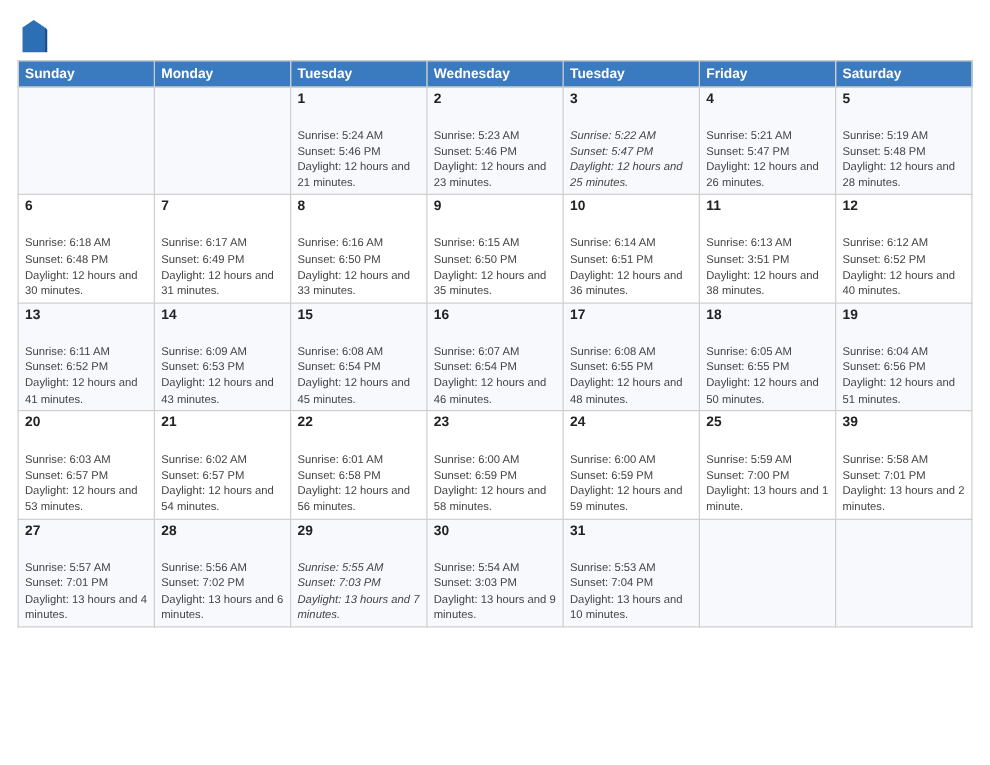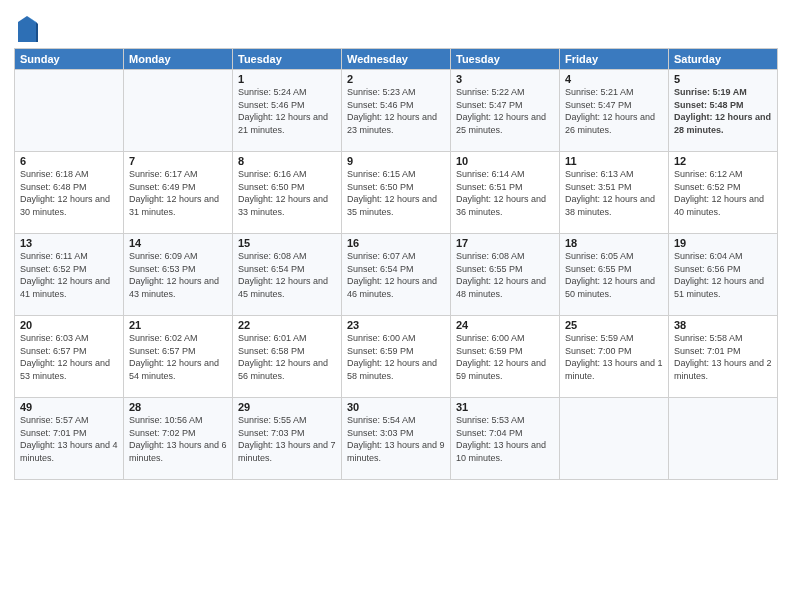--- a/index.html
+++ b/index.html
@@ -93,20 +93,21 @@
       font-size: 11px;
       font-weight: bold;
       color: #222;
       display: block;
       margin-bottom: 1px;
     }
     .day-info {
       font-size: 9px;
       color: #444;
       line-height: 1.4;
+      margin-top: 17px;
     }
     .empty-cell {
       background: #f7f9fc !important;
     }
   </style>
 </head>
 <body>
 
 <div class="page">
   <div class="header">
@@ -150,33 +151,33 @@
 Daylight: 12 hours and 21 minutes.</div>
           </td>
           <td>
             <span class="day-num">2</span>
             <div class="day-info" style="white-space: pre-line;">Sunrise: 5:23 AM
 Sunset: 5:46 PM
 Daylight: 12 hours and 23 minutes.</div>
           </td>
           <td>
             <span class="day-num">3</span>
-            <div class="day-info" style="white-space: pre-line;">Sunrise: 5:22 AM
+            <div class="day-info" style="white-space: pre-line; font-style: italic;">Sunrise: 5:22 AM
 Sunset: 5:47 PM
 Daylight: 12 hours and 25 minutes.</div>
           </td>
           <td>
             <span class="day-num">4</span>
             <div class="day-info" style="white-space: pre-line;">Sunrise: 5:21 AM
 Sunset: 5:47 PM
 Daylight: 12 hours and 26 minutes.</div>
           </td>
           <td>
             <span class="day-num">5</span>
-            <div class="day-info" style="white-space: pre-line; font-weight: bold;">Sunrise: 5:19 AM
+            <div class="day-info" style="white-space: pre-line;">Sunrise: 5:19 AM
 Sunset: 5:48 PM
 Daylight: 12 hours and 28 minutes.</div>
           </td>
         </tr>
         <tr>
           <td>
             <span class="day-num">6</span>
             <div class="day-info" style="white-space: pre-line;">Sunrise: 6:18 AM
 Sunset: 6:48 PM
 Daylight: 12 hours and 30 minutes.</div>
@@ -293,42 +294,42 @@
 Sunset: 6:59 PM
 Daylight: 12 hours and 59 minutes.</div>
           </td>
           <td>
             <span class="day-num">25</span>
             <div class="day-info" style="white-space: pre-line;">Sunrise: 5:59 AM
 Sunset: 7:00 PM
 Daylight: 13 hours and 1 minute.</div>
           </td>
           <td>
-            <span class="day-num">38</span>
+            <span class="day-num">39</span>
             <div class="day-info" style="white-space: pre-line;">Sunrise: 5:58 AM
 Sunset: 7:01 PM
 Daylight: 13 hours and 2 minutes.</div>
           </td>
         </tr>
         <tr>
           <td>
-            <span class="day-num">49</span>
+            <span class="day-num">27</span>
             <div class="day-info" style="white-space: pre-line;">Sunrise: 5:57 AM
 Sunset: 7:01 PM
 Daylight: 13 hours and 4 minutes.</div>
           </td>
           <td>
             <span class="day-num">28</span>
-            <div class="day-info" style="white-space: pre-line;">Sunrise: 10:56 AM
+            <div class="day-info" style="white-space: pre-line;">Sunrise: 5:56 AM
 Sunset: 7:02 PM
 Daylight: 13 hours and 6 minutes.</div>
           </td>
           <td>
             <span class="day-num">29</span>
-            <div class="day-info" style="white-space: pre-line;">Sunrise: 5:55 AM
+            <div class="day-info" style="white-space: pre-line; font-style: italic;">Sunrise: 5:55 AM
 Sunset: 7:03 PM
 Daylight: 13 hours and 7 minutes.</div>
           </td>
           <td>
             <span class="day-num">30</span>
             <div class="day-info" style="white-space: pre-line;">Sunrise: 5:54 AM
 Sunset: 3:03 PM
 Daylight: 13 hours and 9 minutes.</div>
           </td>
           <td>

